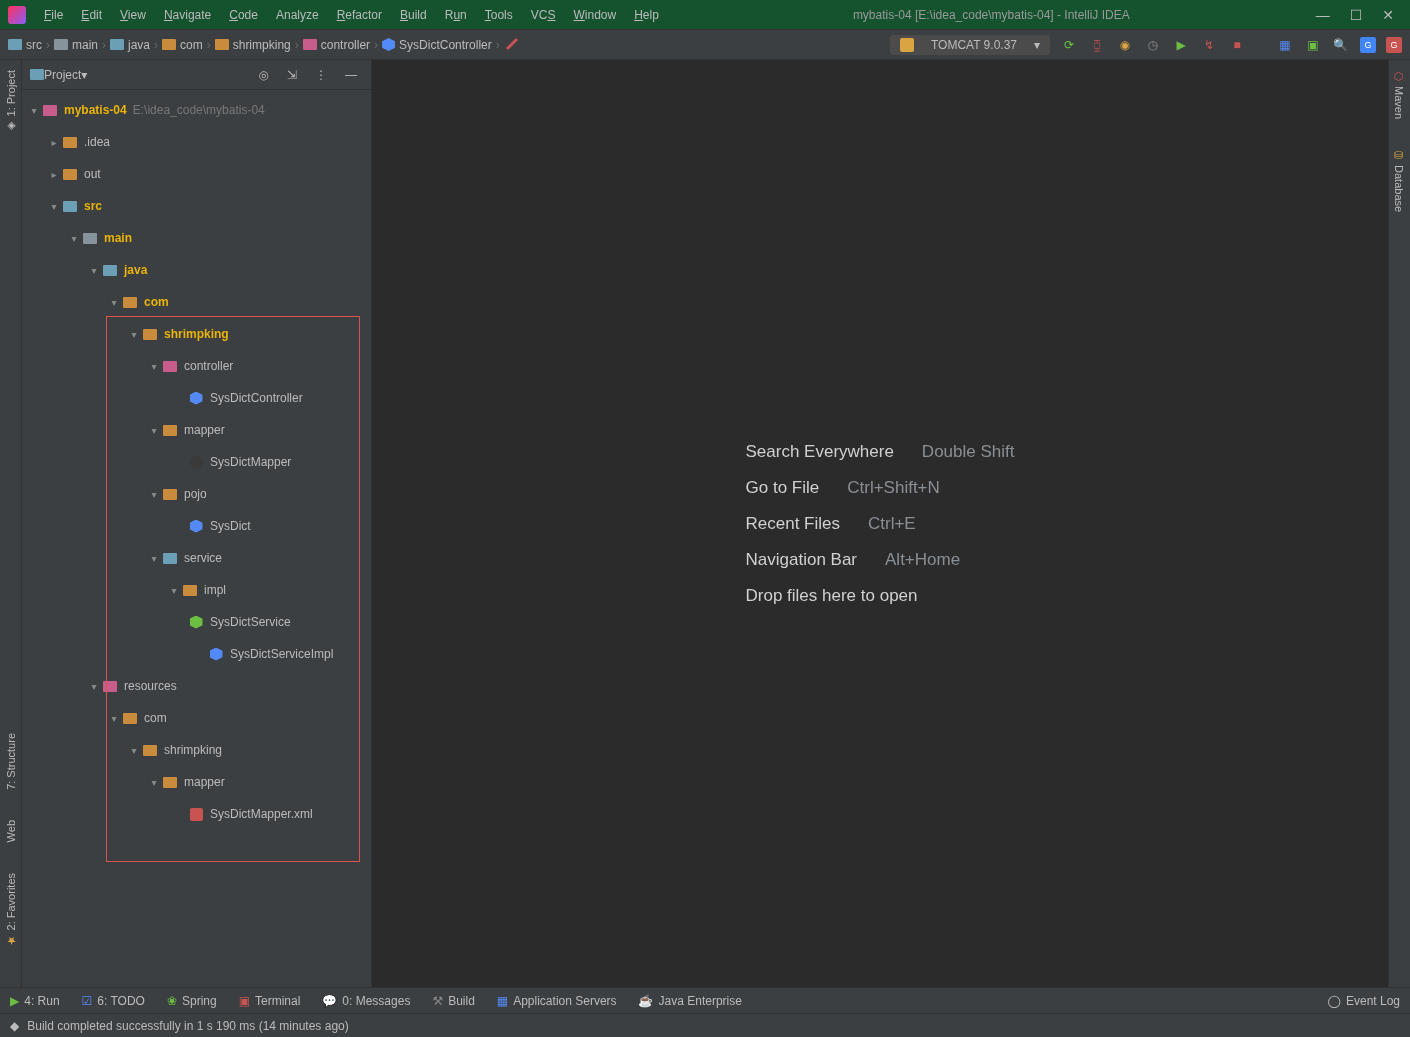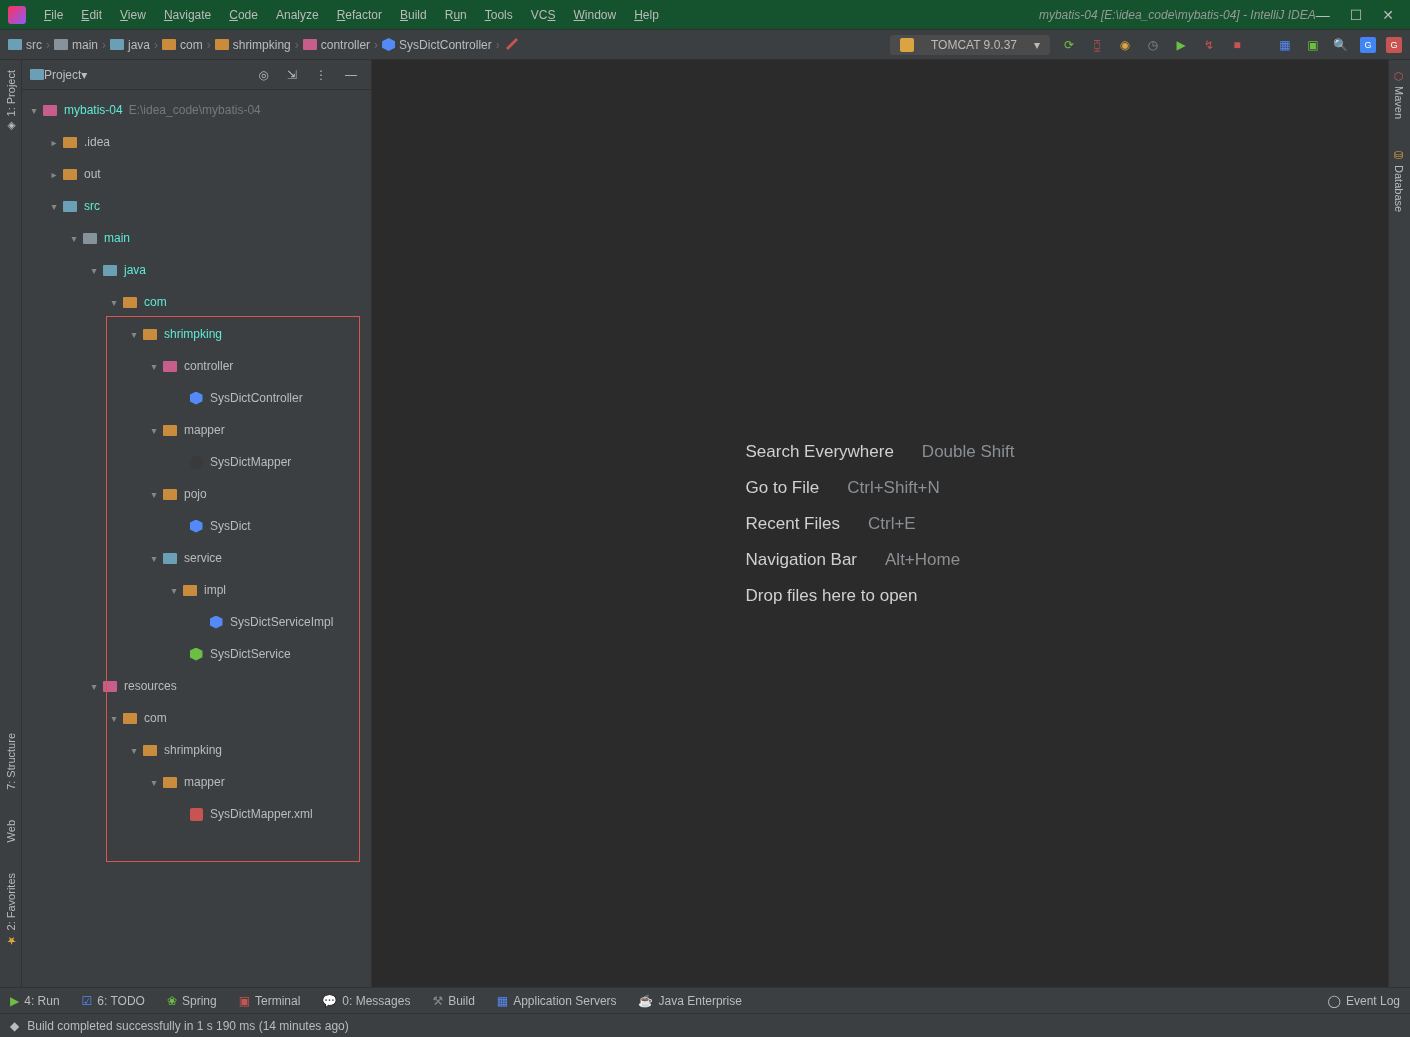--- a/index.html
+++ b/index.html
@@ -2,21 +2,21 @@
 <html><head>
 <meta charset="utf-8">
 <style>
 * { margin: 0; padding: 0; box-sizing: border-box; font-family: "Segoe UI", Arial, sans-serif; }
 body { background: #2b2b2b; color: #bbbbbb; font-size: 12px; overflow: hidden; width: 1410px; height: 1037px; }
 .titlebar { height: 30px; background: #14532d; display: flex; align-items: center; padding: 0 8px; border-bottom: 1px solid #323232; }
 .titlebar .logo { width: 18px; height: 18px; background: linear-gradient(135deg,#fe315d,#8b5cf6); border-radius: 3px; margin-right: 10px; }
 .menubar { display: flex; gap: 2px; }
 .menubar span { padding: 4px 8px; cursor: pointer; }
 .menubar span u { text-decoration: underline; }
-.title-text { flex: 1; text-align: right; color: #999; font-style: italic; }
+.title-text { flex: 1; text-align: center; color: #999; }
 .win-controls { display: flex; gap: 20px; padding-right: 8px; }
 .win-controls span { cursor: pointer; font-size: 14px; }
 .navbar { height: 30px; background: #3c3f41; display: flex; align-items: center; padding: 0 8px; border-bottom: 1px solid #323232; }
 .breadcrumb { display: flex; align-items: center; gap: 4px; flex: 1; }
 .breadcrumb .bc-item { display: flex; align-items: center; gap: 4px; cursor: pointer; }
 .breadcrumb .sep { color: #666; }
 .fld-icon { width: 14px; height: 11px; background: #87939a; border-radius: 1px; display: inline-block; position: relative; }
 .fld-icon.blue { background: #6a9fb5; }
 .fld-icon.orange { background: #c88c3c; }
 .fld-icon.pink { background: #c75d8a; }
@@ -32,21 +32,21 @@
 .project-panel { width: 350px; background: #3c3f41; border-right: 1px solid #323232; display: flex; flex-direction: column; }
 .panel-header { height: 30px; display: flex; align-items: center; padding: 0 8px; border-bottom: 1px solid #323232; gap: 6px; }
 .panel-header .title { display: flex; align-items: center; gap: 0; cursor: pointer; }
 .panel-header .spacer { flex: 1; }
 .panel-header .hicon { cursor: pointer; padding: 2px 6px; }
 .tree { flex: 1; overflow: auto; padding: 4px 0; position: relative; }
 .tree-row { display: flex; align-items: center; height: 32px; cursor: pointer; padding-right: 8px; white-space: nowrap; }
 .tree-row .arrow { width: 16px; text-align: center; color: #888; font-size: 10px; }
 .tree-row .ticon { width: 16px; height: 16px; margin-right: 6px; display: flex; align-items: center; justify-content: center; }
 .tree-row .label { color: #bbbbbb; }
-.tree-row .label.pink { color: #5eead4; font-weight: 400; }
+.tree-row .label.pink { color: #eab308; font-weight: 700; }
 .tree-row .path { color: #777; margin-left: 6px; }
 .red-box { position: absolute; border: 1px solid #d9534f; pointer-events: none; }
 .editor-area { flex: 1; background: #2b2b2b; display: flex; align-items: center; justify-content: center; }
 .welcome-hints { color: #999; font-size: 17px; }
 .welcome-hints .hint-row { margin: 16px 0; display: flex; gap: 28px; }
 .welcome-hints .hint-label { color: #d0d0d0; }
 .welcome-hints .hint-key { color: #8a8f94; }
 .bottom-tools { height: 26px; background: #3c3f41; border-top: 1px solid #323232; display: flex; align-items: center; padding: 0 10px; gap: 22px; }
 .bottom-tools .btool { display: flex; align-items: center; gap: 5px; cursor: pointer; font-size: 12px; }
 .bottom-tools .spacer { flex: 1; }
@@ -290,33 +290,33 @@
           </span>
           <span class="label">service</span>
         </div>
       <div class="tree-row" style="padding-left:144px">
           <span class="arrow">▾</span>
           <span class="ticon">
             <span class="fld-icon orange"></span>
           </span>
           <span class="label">impl</span>
         </div>
+      <div class="tree-row" style="padding-left:150px">
+          <span class="arrow"></span>
+          <span class="ticon">
+            <span class="iface-icon"></span>
+          </span>
+          <span class="label">SysDictService</span>
+        </div>
       <div class="tree-row" style="padding-left:170px">
           <span class="arrow"></span>
           <span class="ticon">
             <span class="class-icon"></span>
           </span>
           <span class="label">SysDictServiceImpl</span>
-        </div>
-      <div class="tree-row" style="padding-left:150px">
-          <span class="arrow"></span>
-          <span class="ticon">
-            <span class="iface-icon"></span>
-          </span>
-          <span class="label">SysDictService</span>
         </div>
       <div class="tree-row" style="padding-left:64px">
           <span class="arrow">▾</span>
           <span class="ticon">
             <span class="fld-icon pink"></span>
           </span>
           <span class="label">resources</span>
         </div>
       <div class="tree-row" style="padding-left:84px">
           <span class="arrow">▾</span>

